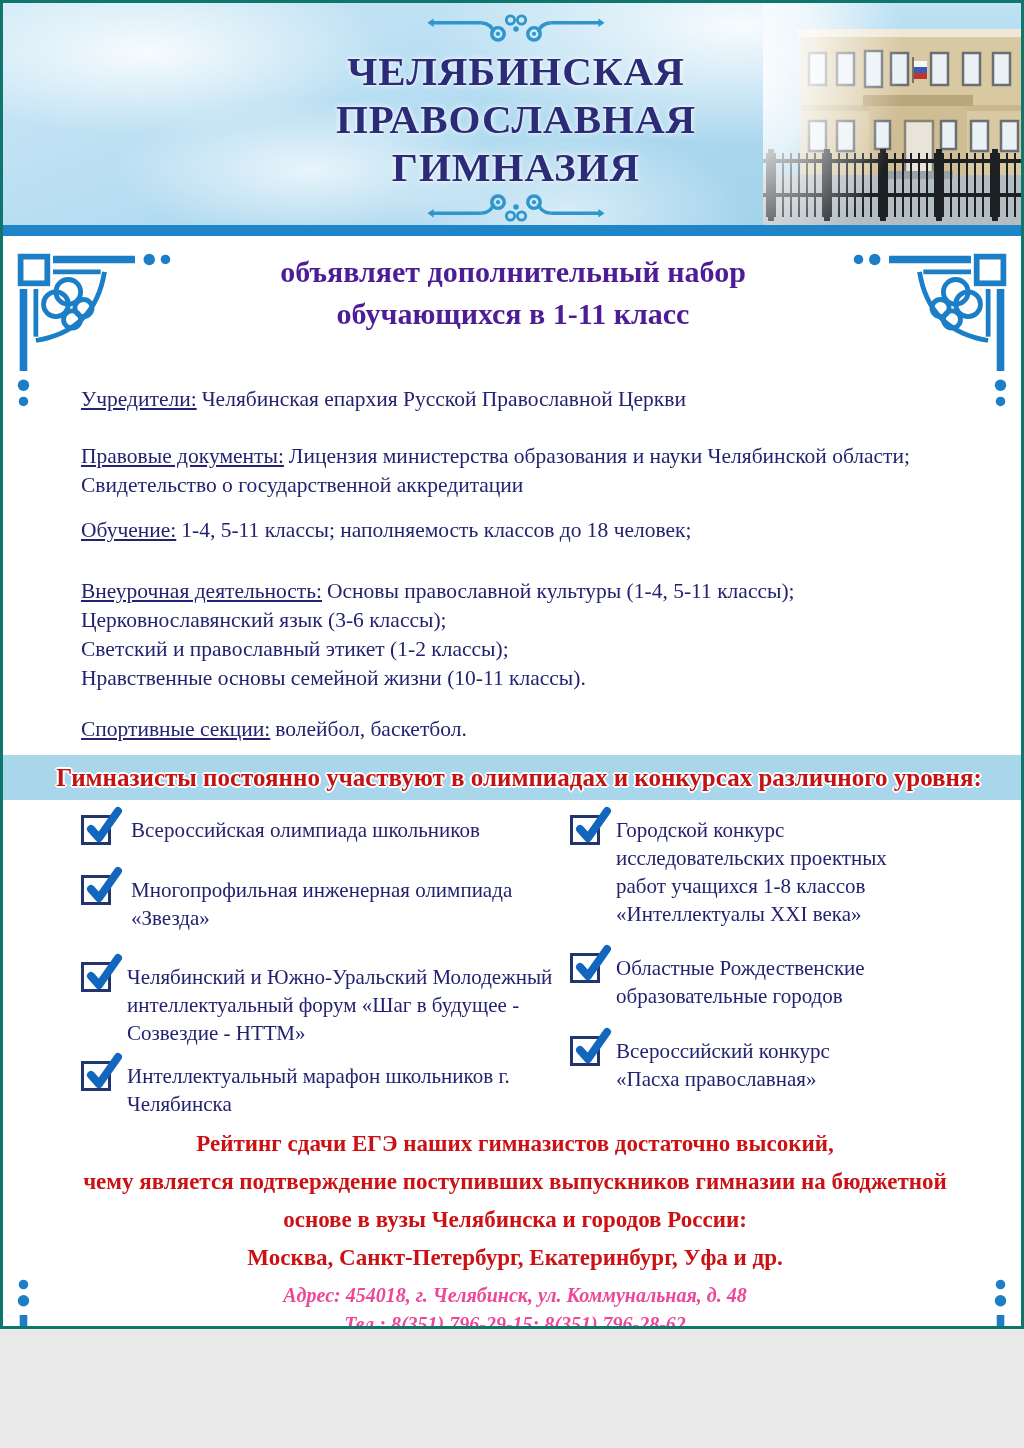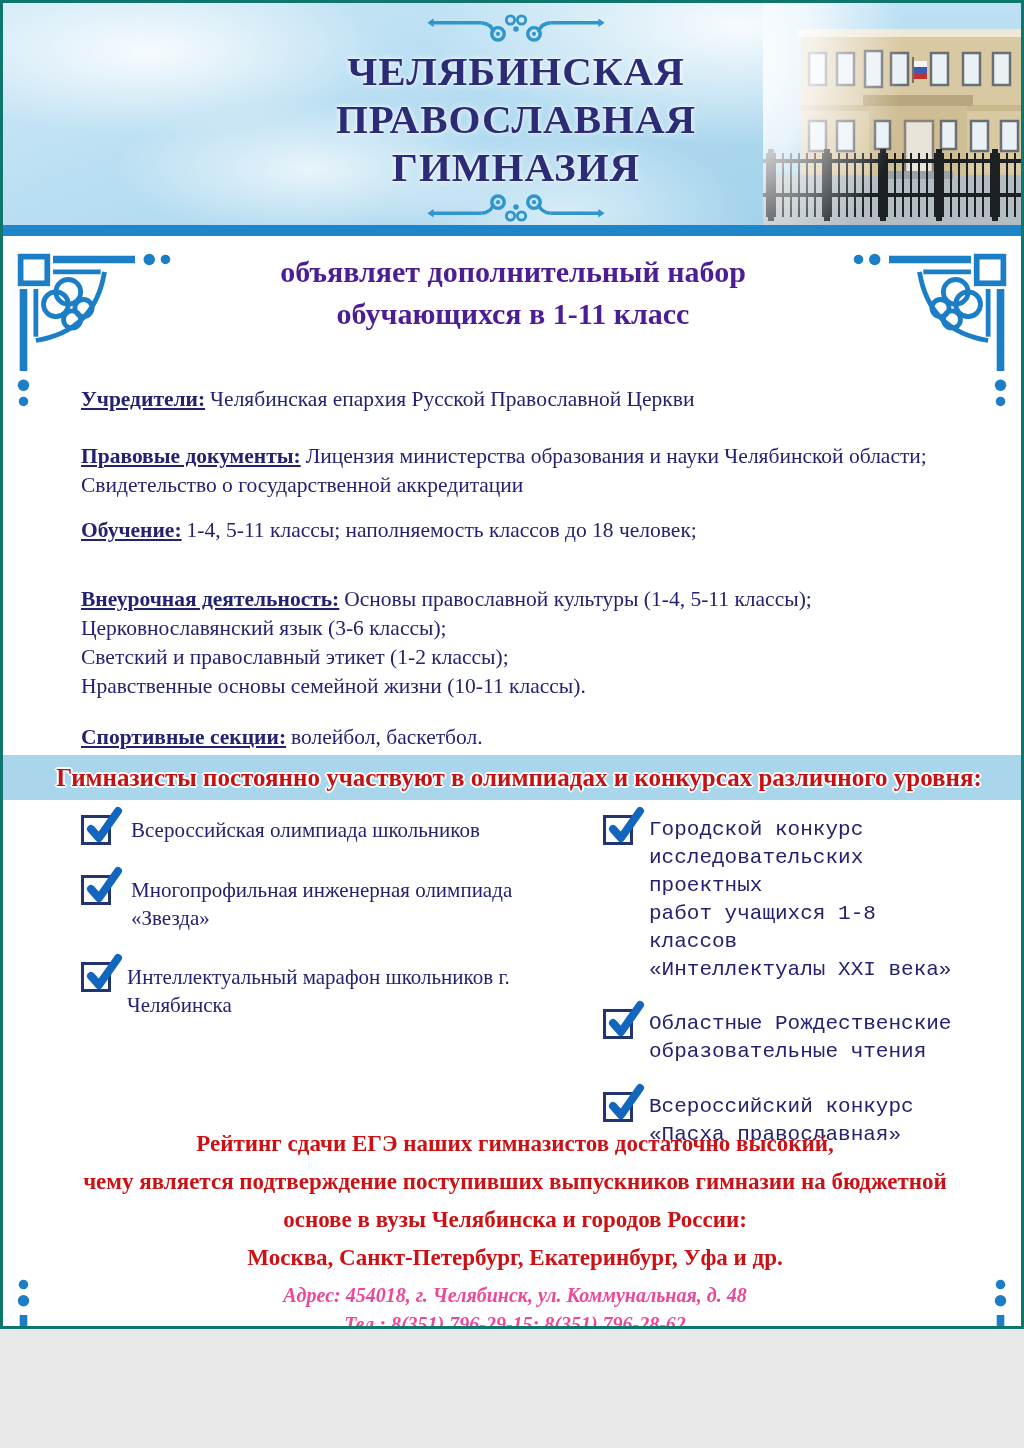--- a/index.html
+++ b/index.html
@@ -46,43 +46,43 @@
   
   .announcement {
     position:absolute; top:248px; left:180px; width:660px;
     text-align:center; font-weight:bold; font-size:30px; line-height:42px;
     color:#4c1d95;
   }
 
   
   .info { position:absolute; top:382px; left:78px; width:890px;
     font-size:21.5px; line-height:29px; color:#232270; }
-  .info p .lbl { font-weight:bold; text-decoration:underline; }
+  .info p .lbl { font-weight:normal; text-decoration:underline; }
   .info p .txt { white-space:pre-line; margin-left:5px; }
   .info .p1 { margin-bottom:28px; }
   .info .p2 { margin-bottom:16px; }
-  .info .p3 { margin-bottom:40px; }
+  .info .p3 { margin-bottom:32px; }
   .info .p4 { margin-bottom:22px; }
 
   
   .banner {
     position:absolute; top:752px; left:0; width:1024px; height:45px;
     background:#aad6ec; display:flex; align-items:center; justify-content:center;
   }
   .banner-text {
     font-weight:bold; font-size:25px; color:#c41114;
     text-shadow:-2px 0 0 #fff, 2px 0 0 #fff, 0 -2px 0 #fff, 0 2px 0 #fff,
                 -1px -1px 0 #fff, 1px 1px 0 #fff, -1px 1px 0 #fff, 1px -1px 0 #fff;
     margin-left:8px;
   }
 
   
   .col { position:absolute; top:812px; }
   .col-left  { left:78px;  width:512px; }
-  .col-right { left:600px; width:360px;font-family:Liberation Mono, monospace; }
+  .col-right { left:567px; width:360px; }
   .check-item { display:flex; gap:16px; }
   .col-left  .check-item.s { margin-bottom:30px;gap:20px; }
   .col-left  .check-item.m { margin-bottom:14px; }
   .col-right .check-item.m1 { margin-bottom:25px; }
   .col-right .check-item.m2 { margin-bottom:26px; }
   .checkbox { position:relative; flex:none; width:30px; height:30px;
     border:3px solid #23356e; background:#fff; }
   .checkbox svg { position:absolute; top:-12px; left:0; overflow:visible; }
   .check-text { font-size:21px; line-height:28px; color:#232270; white-space:pre-line; padding-top:1px; }
 
@@ -321,20 +321,30 @@
       <div class="check-text">Всероссийская олимпиада школьников</div>
     </div>
     <div class="check-item s">
       <span class="checkbox">
           <svg width="40" height="40" viewBox="0 0 40 40">
             <use href="#checkmark-sym"></use>
           </svg>
         </span>
       <div class="check-text">Многопрофильная инженерная олимпиада «Звезда»</div>
     </div>
+    <div class="check-item m">
+      <span class="checkbox">
+          <svg width="40" height="40" viewBox="0 0 40 40">
+            <use href="#checkmark-sym"></use>
+          </svg>
+        </span>
+      <div class="check-text">Челябинский и Южно-Уральский Молодежный
+интеллектуальный форум «Шаг в будущее -
+Созвездие - НТТМ»</div>
+    </div>
     <div class="check-item">
       <span class="checkbox">
           <svg width="40" height="40" viewBox="0 0 40 40">
             <use href="#checkmark-sym"></use>
           </svg>
         </span>
       <div class="check-text">Интеллектуальный марафон школьников г. Челябинска</div>
     </div>
   </div>
 
@@ -350,21 +360,21 @@
 работ учащихся 1-8 классов
 «Интеллектуалы XXI века»</div>
     </div>
     <div class="check-item m2">
       <span class="checkbox">
           <svg width="40" height="40" viewBox="0 0 40 40">
             <use href="#checkmark-sym"></use>
           </svg>
         </span>
       <div class="check-text">Областные Рождественские
-образовательные чтения</div>
+образовательные городов</div>
     </div>
     <div class="check-item">
       <span class="checkbox">
           <svg width="40" height="40" viewBox="0 0 40 40">
             <use href="#checkmark-sym"></use>
           </svg>
         </span>
       <div class="check-text">Всероссийский конкурс
 «Пасха православная»</div>
     </div>

